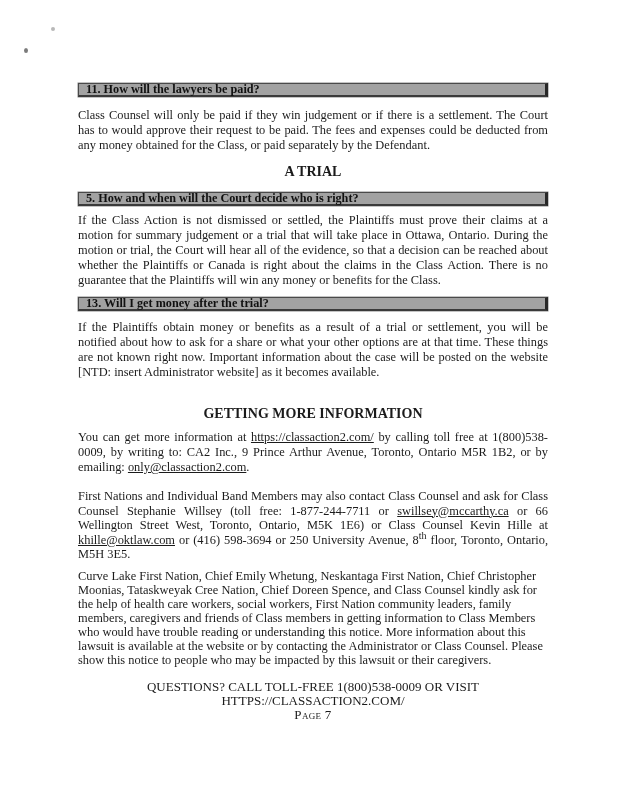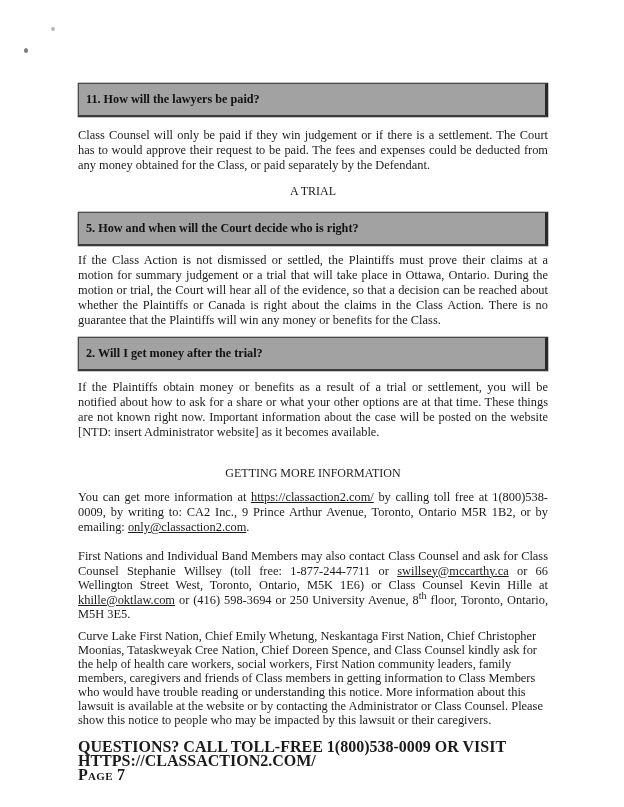--- a/index.html
+++ b/index.html
@@ -11,21 +11,21 @@
     padding:83px 76px 0 78px;
     font-family:"Liberation Serif", serif;
     color:#1b1b1b;
     overflow:hidden;
   }
   .speck{position:absolute;border-radius:50%;}
   .speck.s1{left:51px;top:27px;width:4px;height:4px;background:#9a9a9a;opacity:.7;}
   .speck.s2{left:24px;top:48px;width:4px;height:5px;background:#5a5a5a;opacity:.8;}
 
   .qbar{
-    height:34px;
+    height:14px;
     background:#a2a2a2;
     border:1px solid #4a4a4a;
     border-right:3px solid #282828;
     border-bottom:2px solid #3a3a3a;
     box-sizing:border-box;
     display:flex;align-items:center;
     padding-left:7px;
     font-weight:bold;
     font-size:12.2px;
     color:#111;
@@ -44,30 +44,31 @@
   p.m-p14a{margin-top:9px;}
   p.m-p14b{margin-top:14px;line-height:14.5px;}
   p.m-p14c{margin-top:7px;font-weight:bold;text-align:left;line-height:14px;}
   .bar-11{margin-top:0;}
   .bar-12{margin-top:13px;}
   .bar-13{margin-top:9px;}
   .bar-14{margin-top:9px;}
   .center-head{
     margin:0;
     text-align:center;
-    font-weight:normal;
-    font-size:12px;
+    font-weight:bold;
+    font-size:14px;
     line-height:15px;
   }
   .center-head.h-trial{margin-top:11px;}
   .center-head.h-info{margin-top:26px;}
   .footer{
     margin-top:13px;
-    font-weight:bold;
-    font-size:16px;
+    text-align:center;
+    font-weight:normal;
+    font-size:13px;
     line-height:14px;
   }
   .footer .pageno{font-variant:small-caps;letter-spacing:.3px;}
   span.b{font-weight:normal;}
   span.u, sup.u{text-decoration:underline;}
   sup{font-size:10px;line-height:0;}
 </style>
 </head>
 <body>
 
@@ -81,21 +82,21 @@
   <p class="body m-p11"><span>Class Counsel will only be paid if they win judgement or if there is a settlement. The Court has to would approve their request to be paid. The fees and expenses could be deducted from any money obtained for the Class, or paid separately by the Defendant.</span></p>
 
   <h2 class="center-head h-trial">A TRIAL</h2>
 
   <div class="qbar bar-12">
     <span>5. How and when will the Court decide who is right?</span>
   </div>
   <p class="body m-p12"><span>If the Class Action is not dismissed or settled, the Plaintiffs must prove their claims at a motion for summary judgement or a trial that will take place in Ottawa, Ontario. During the motion or trial, the Court will hear all of the evidence, so that a decision can be reached about whether the Plaintiffs or Canada is right about the claims in the Class Action. There is no guarantee that the Plaintiffs will win any money or benefits for the Class.</span></p>
 
   <div class="qbar bar-13">
-    <span>2. Will I get money after the trial?</span>
+    <span>13. Will I get money after the trial?</span>
   </div>
   <p class="body m-p13"><span>If the Plaintiffs obtain money or benefits as a result of a trial or settlement, you will be notified about how to ask for a share or what your other options are at that time. These things are not known right now. Important information about the case will be posted on the website </span><span class="b">[NTD: insert Administrator website]</span><span> as it becomes available.</span></p>
 
   <h2 class="center-head h-info">GETTING MORE INFORMATION</h2>
 
   <p class="body m-p14a"><span>You can get more information at </span><span class="b u">https://classaction2.com/</span><span> by calling toll free at 1(800)538-0009, by writing to: CA2 Inc., 9 Prince Arthur Avenue, Toronto, Ontario M5R 1B2, or by emailing: </span><span class="b u">only@classaction2.com</span><span>.</span></p>
   <p class="body m-p14b"><span>First Nations and Individual Band Members may also contact Class Counsel and ask for Class Counsel Stephanie Willsey (toll free: 1-877-244-7711 or </span><span class="u">swillsey@mccarthy.ca</span><span> or 66 Wellington Street West, Toronto, Ontario, M5K 1E6) or Class Counsel Kevin Hille at </span><span class="u">khille@oktlaw.com</span><span> or (416) 598-3694 or 250 University Avenue, 8</span><sup>th</sup><span> floor, Toronto, Ontario, M5H 3E5.</span></p>
   <p class="body m-p14c"><span class="b">Curve Lake First Nation, Chief Emily Whetung, Neskantaga First Nation, Chief Christopher Moonias, Tataskweyak Cree Nation, Chief Doreen Spence, and Class Counsel kindly ask for the help of health care workers, social workers, First Nation community leaders, family members, caregivers and friends of Class members in getting information to Class Members who would have trouble reading or understanding this notice. More information about this lawsuit is available at the website or by contacting the Administrator or Class Counsel. Please show this notice to people who may be impacted by this lawsuit or their caregivers.</span></p>
 
   <div class="footer">

